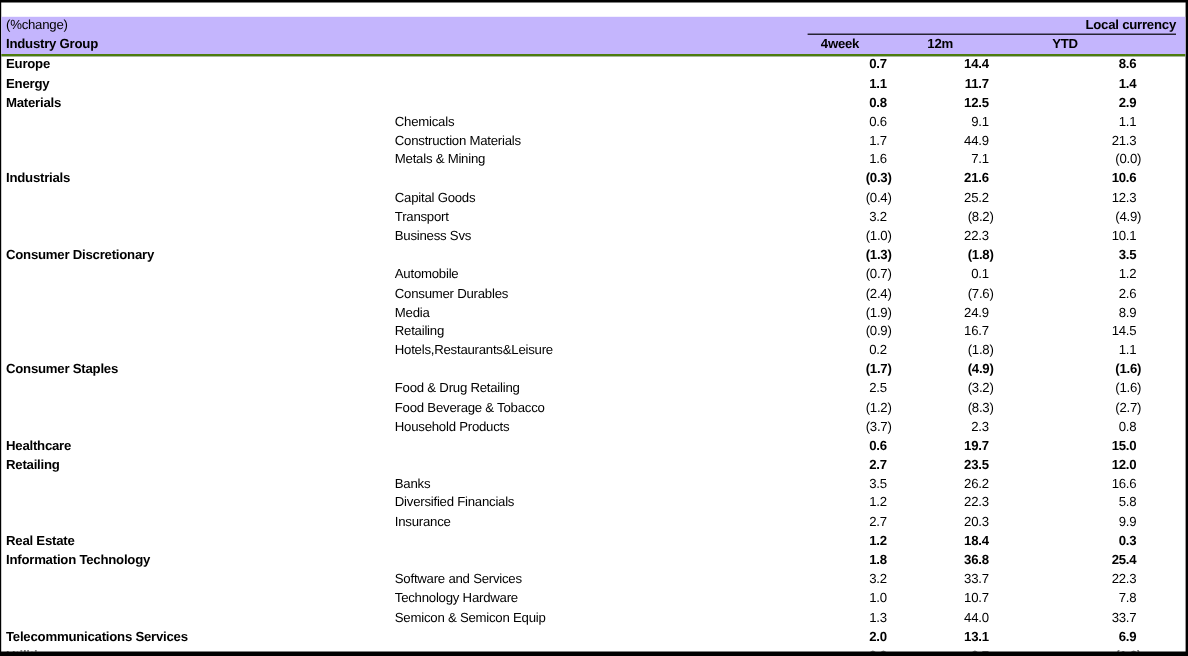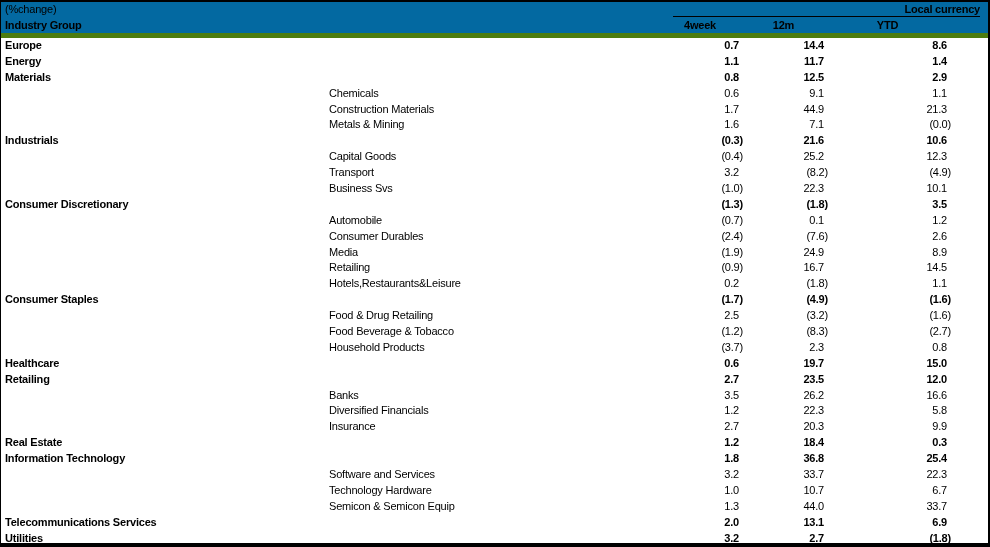--- a/index.html
+++ b/index.html
@@ -17,23 +17,24 @@
     border-top: 2px solid #000;
     border-bottom: 4px solid #000;
     border-left: 1px solid #000;
     border-right: 2px solid #000;
     background: #ffffff;
     overflow: hidden;
   }
   
   #header {
     height: 31px;
-    background: #0369a1;
-    border-bottom: 5px solid #4d7c0f;
+    background: #c4b5fd;
+    border-bottom: 2px solid #4d7c0f;
     position: relative;
+    margin-top: 12px;
   }
   .hrow1 {
     position: relative;
     height: 15px;
   }
   .change-label {
     position: absolute;
     left: 4px;
     top: 0;
     font-size: 11px;
@@ -298,21 +299,21 @@
         <div class="sub-label">Software and Services</div>
         <div class="val">3.2</div>
         <div class="val">33.7</div>
         <div class="val">22.3</div>
       </div>
       <div class="row grid-cols sub">
         <div class="main-label"></div>
         <div class="sub-label">Technology Hardware</div>
         <div class="val">1.0</div>
         <div class="val">10.7</div>
-        <div class="val">6.7</div>
+        <div class="val">7.8</div>
       </div>
       <div class="row grid-cols sub">
         <div class="main-label"></div>
         <div class="sub-label">Semicon &amp; Semicon Equip</div>
         <div class="val">1.3</div>
         <div class="val">44.0</div>
         <div class="val">33.7</div>
       </div>
       <div class="row grid-cols group">
         <div class="main-label">Telecommunications Services</div>

